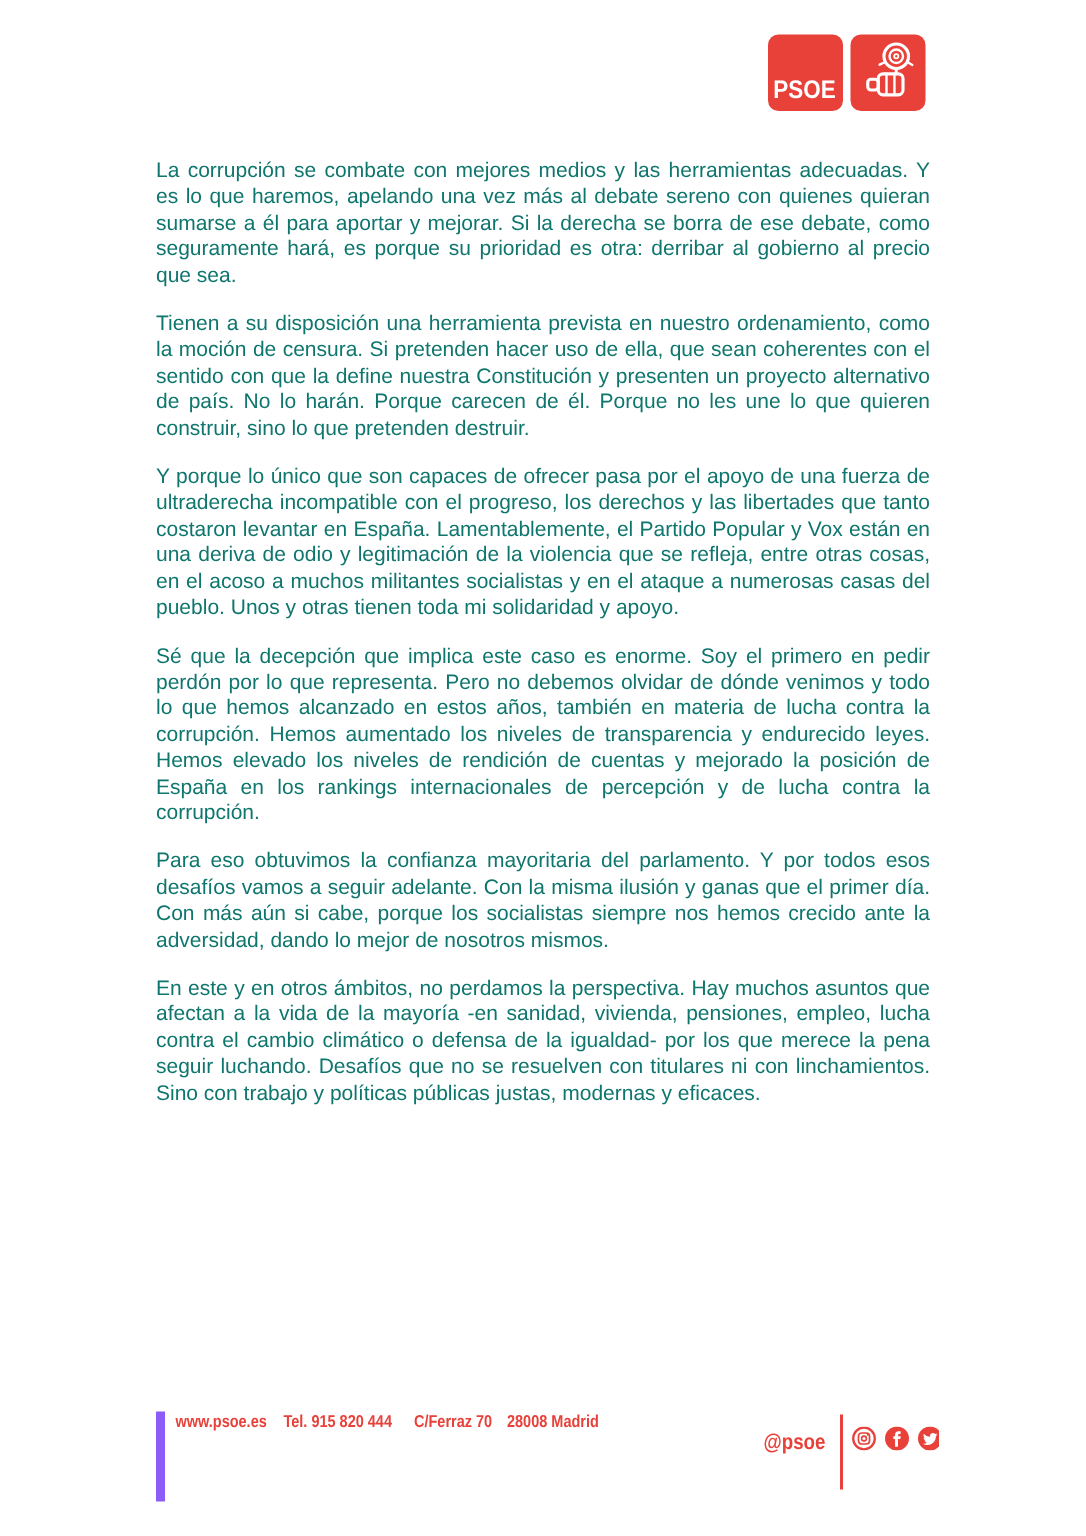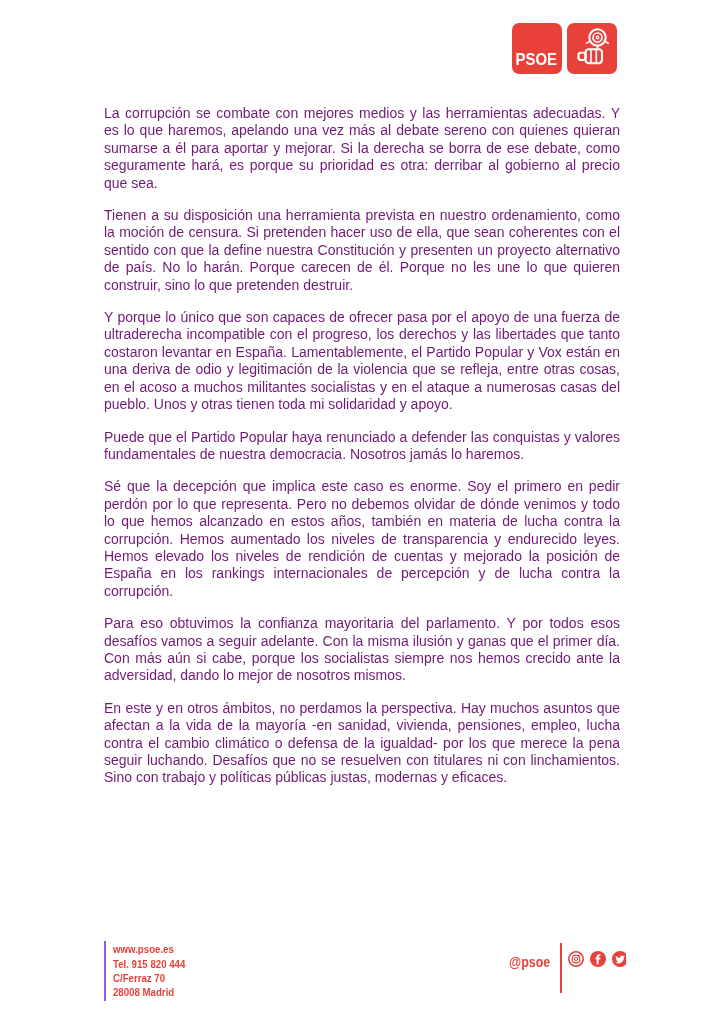--- a/index.html
+++ b/index.html
@@ -29,37 +29,37 @@
     transform:scaleX(.88);
     transform-origin:left bottom;
     letter-spacing:0;
   }
   .logo-emblem{align-items:center;justify-content:center;}
 
   
   .letter{
     position:absolute;
     left:104px;top:105px;width:516px;
-    color:#701a75;
+    color:#0f766e;
   }
   .letter p{
     margin:0 0 15px 0;
     font-size:14px;
     line-height:17.4px;
     text-align:justify;
   }
 
   
   .contact{
     position:absolute;
     left:104px;top:941px;
-    border-left:2px solid #8b5cf6;
+    border-left:6px solid #8b5cf6;
     padding-left:7px;
     height:60px;
-    display:flex;flex-direction:column;justify-content:center;
+    display:flex;flex-direction:row;justify-content:center;
   }
   .contact-line{
     color:#e8413a;
     font-weight:bold;
     font-size:11.5px;
     line-height:14.4px;
     transform:scaleX(.84);
     transform-origin:left center;
     white-space:nowrap;
   }
@@ -111,21 +111,20 @@
         <path d="M24 26.2v14" stroke-width="1.6"></path>
         <path d="M29.3 26.2v14" stroke-width="1.6"></path>
       </svg>
     </div>
   </div>
 
   <div class="letter">
     <p>La corrupción se combate con mejores medios y las herramientas adecuadas. Y es lo que haremos, apelando una vez más al debate sereno con quienes quieran sumarse a él para aportar y mejorar. Si la derecha se borra de ese debate, como seguramente hará, es porque su prioridad es otra: derribar al gobierno al precio que sea.</p>
     <p>Tienen a su disposición una herramienta prevista en nuestro ordenamiento, como la moción de censura. Si pretenden hacer uso de ella, que sean coherentes con el sentido con que la define nuestra Constitución y presenten un proyecto alternativo de país. No lo harán. Porque carecen de él. Porque no les une lo que quieren construir, sino lo que pretenden destruir.</p>
     <p>Y porque lo único que son capaces de ofrecer pasa por el apoyo de una fuerza de ultraderecha incompatible con el progreso, los derechos y las libertades que tanto costaron levantar en España. Lamentablemente, el Partido Popular y Vox están en una deriva de odio y legitimación de la violencia que se refleja, entre otras cosas, en el acoso a muchos militantes socialistas y en el ataque a numerosas casas del pueblo. Unos y otras tienen toda mi solidaridad y apoyo.</p>
-    <p>Puede que el Partido Popular haya renunciado a defender las conquistas y valores fundamentales de nuestra democracia. Nosotros jamás lo haremos.</p>
     <p>Sé que la decepción que implica este caso es enorme. Soy el primero en pedir perdón por lo que representa. Pero no debemos olvidar de dónde venimos y todo lo que hemos alcanzado en estos años, también en materia de lucha contra la corrupción. Hemos aumentado los niveles de transparencia y endurecido leyes. Hemos elevado los niveles de rendición de cuentas y mejorado la posición de España en los rankings internacionales de percepción y de lucha contra la corrupción.</p>
     <p>Para eso obtuvimos la confianza mayoritaria del parlamento. Y por todos esos desafíos vamos a seguir adelante. Con la misma ilusión y ganas que el primer día. Con más aún si cabe, porque los socialistas siempre nos hemos crecido ante la adversidad, dando lo mejor de nosotros mismos.</p>
     <p>En este y en otros ámbitos, no perdamos la perspectiva. Hay muchos asuntos que afectan a la vida de la mayoría -en sanidad, vivienda, pensiones, empleo, lucha contra el cambio climático o defensa de la igualdad- por los que merece la pena seguir luchando. Desafíos que no se resuelven con titulares ni con linchamientos. Sino con trabajo y políticas públicas justas, modernas y eficaces.</p>
   </div>
 
   <div class="contact">
     <div class="contact-line">www.psoe.es</div>
     <div class="contact-line">Tel. 915 820 444</div>
     <div class="contact-line">C/Ferraz 70</div>
     <div class="contact-line">28008 Madrid</div>

